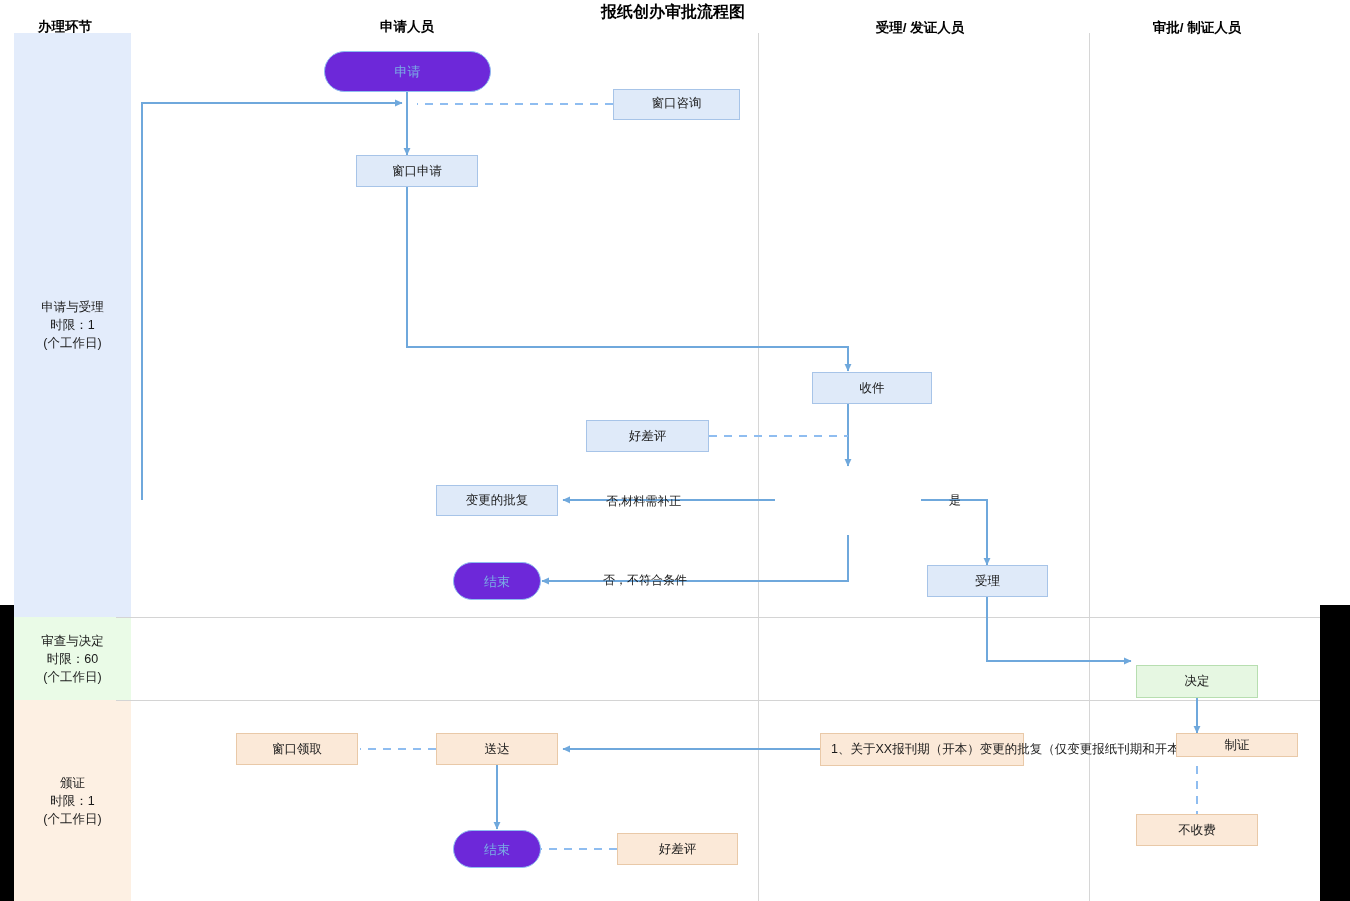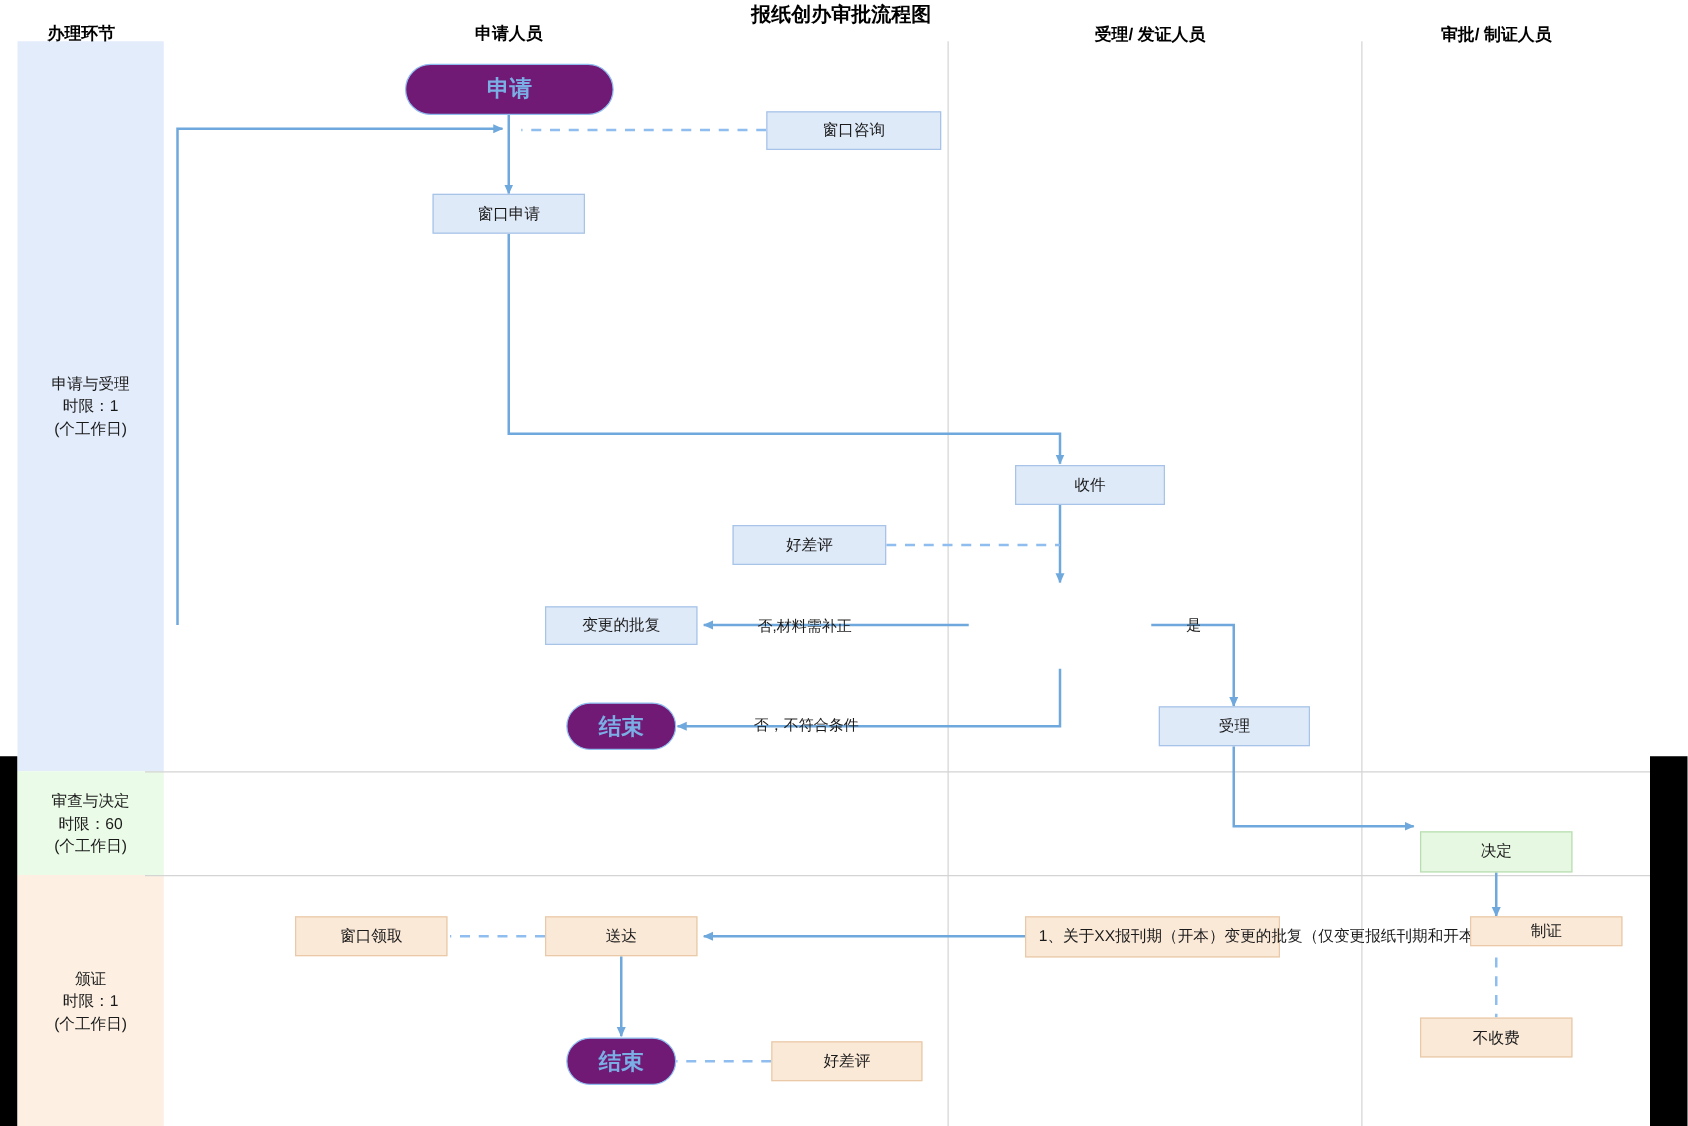--- a/index.html
+++ b/index.html
@@ -34,22 +34,22 @@
   
   .row-sep{position:absolute;height:1px;background:#d4d4d4;}
 
   
   .node{position:absolute;box-sizing:border-box;display:flex;
         align-items:center;justify-content:center;text-align:center;
         font-size:12.5px;line-height:15px;color:#1a1a1a;}
   .node.rect{border:1px solid #a7c4e8;background:#dfeaf9;}
   .node.rect-orange{border:1px solid #e9c9a8;background:#fbe9d8;}
   .node.rect-green{border:1px solid #b7deb0;background:#e6f7e2;}
-  .node.term{border:1.3px solid #8fbdf0;background:#701a75;border-radius:22px;
-             color:#7aaee4;font-size:18px;font-weight:bold;}
+  .node.term{border:1.3px solid #8fbdf0;background:#6d28d9;border-radius:22px;
+             color:#7aaee4;font-size:13px;}
   .node.diamond-wrap{background:transparent;border:none;}
   .diamond-svg{position:absolute;left:0;top:0;}
   .diamond-label{position:absolute;width:100%;text-align:center;
                  font-size:12.5px;color:#1a1a1a;}
 
   
   #wires{position:absolute;left:0;top:0;width:1350px;height:901px;
          pointer-events:none;}
 
   
@@ -126,23 +126,23 @@
       <path d="M613,104 L417,104"></path>
       <path d="M709,436 L848,436"></path>
       <path d="M436,749 L360,749"></path>
       <path d="M617,849 L541,849"></path>
       <path d="M1197,766 L1197,814"></path>
     </g>
   </svg>
 
   <div class="node term" style="left:324px;top:51px;width:167px;height:41px;">申请</div>
 
-  <div class="node rect" style="left:613px;top:89px;width:140px;height:31px;">窗口咨询</div>
+  <div class="node rect" style="left:613px;top:89px;width:127px;height:31px;font-family:Liberation Mono, monospace;">窗口咨询</div>
 
-  <div class="node rect" style="left:346px;top:155px;width:122px;height:32px;">窗口申请</div>
+  <div class="node rect" style="left:356px;top:155px;width:122px;height:32px;">窗口申请</div>
 
   <div class="node rect" style="left:812px;top:372px;width:120px;height:32px;">收件</div>
 
   <div class="node rect" style="left:586px;top:420px;width:123px;height:32px;">好差评</div>
 
 
   <div class="node rect" style="left:436px;top:485px;width:122px;height:31px;">变更的批复</div>
 
   <div class="node term" style="left:453px;top:562px;width:88px;height:38px;">结束</div>
 

